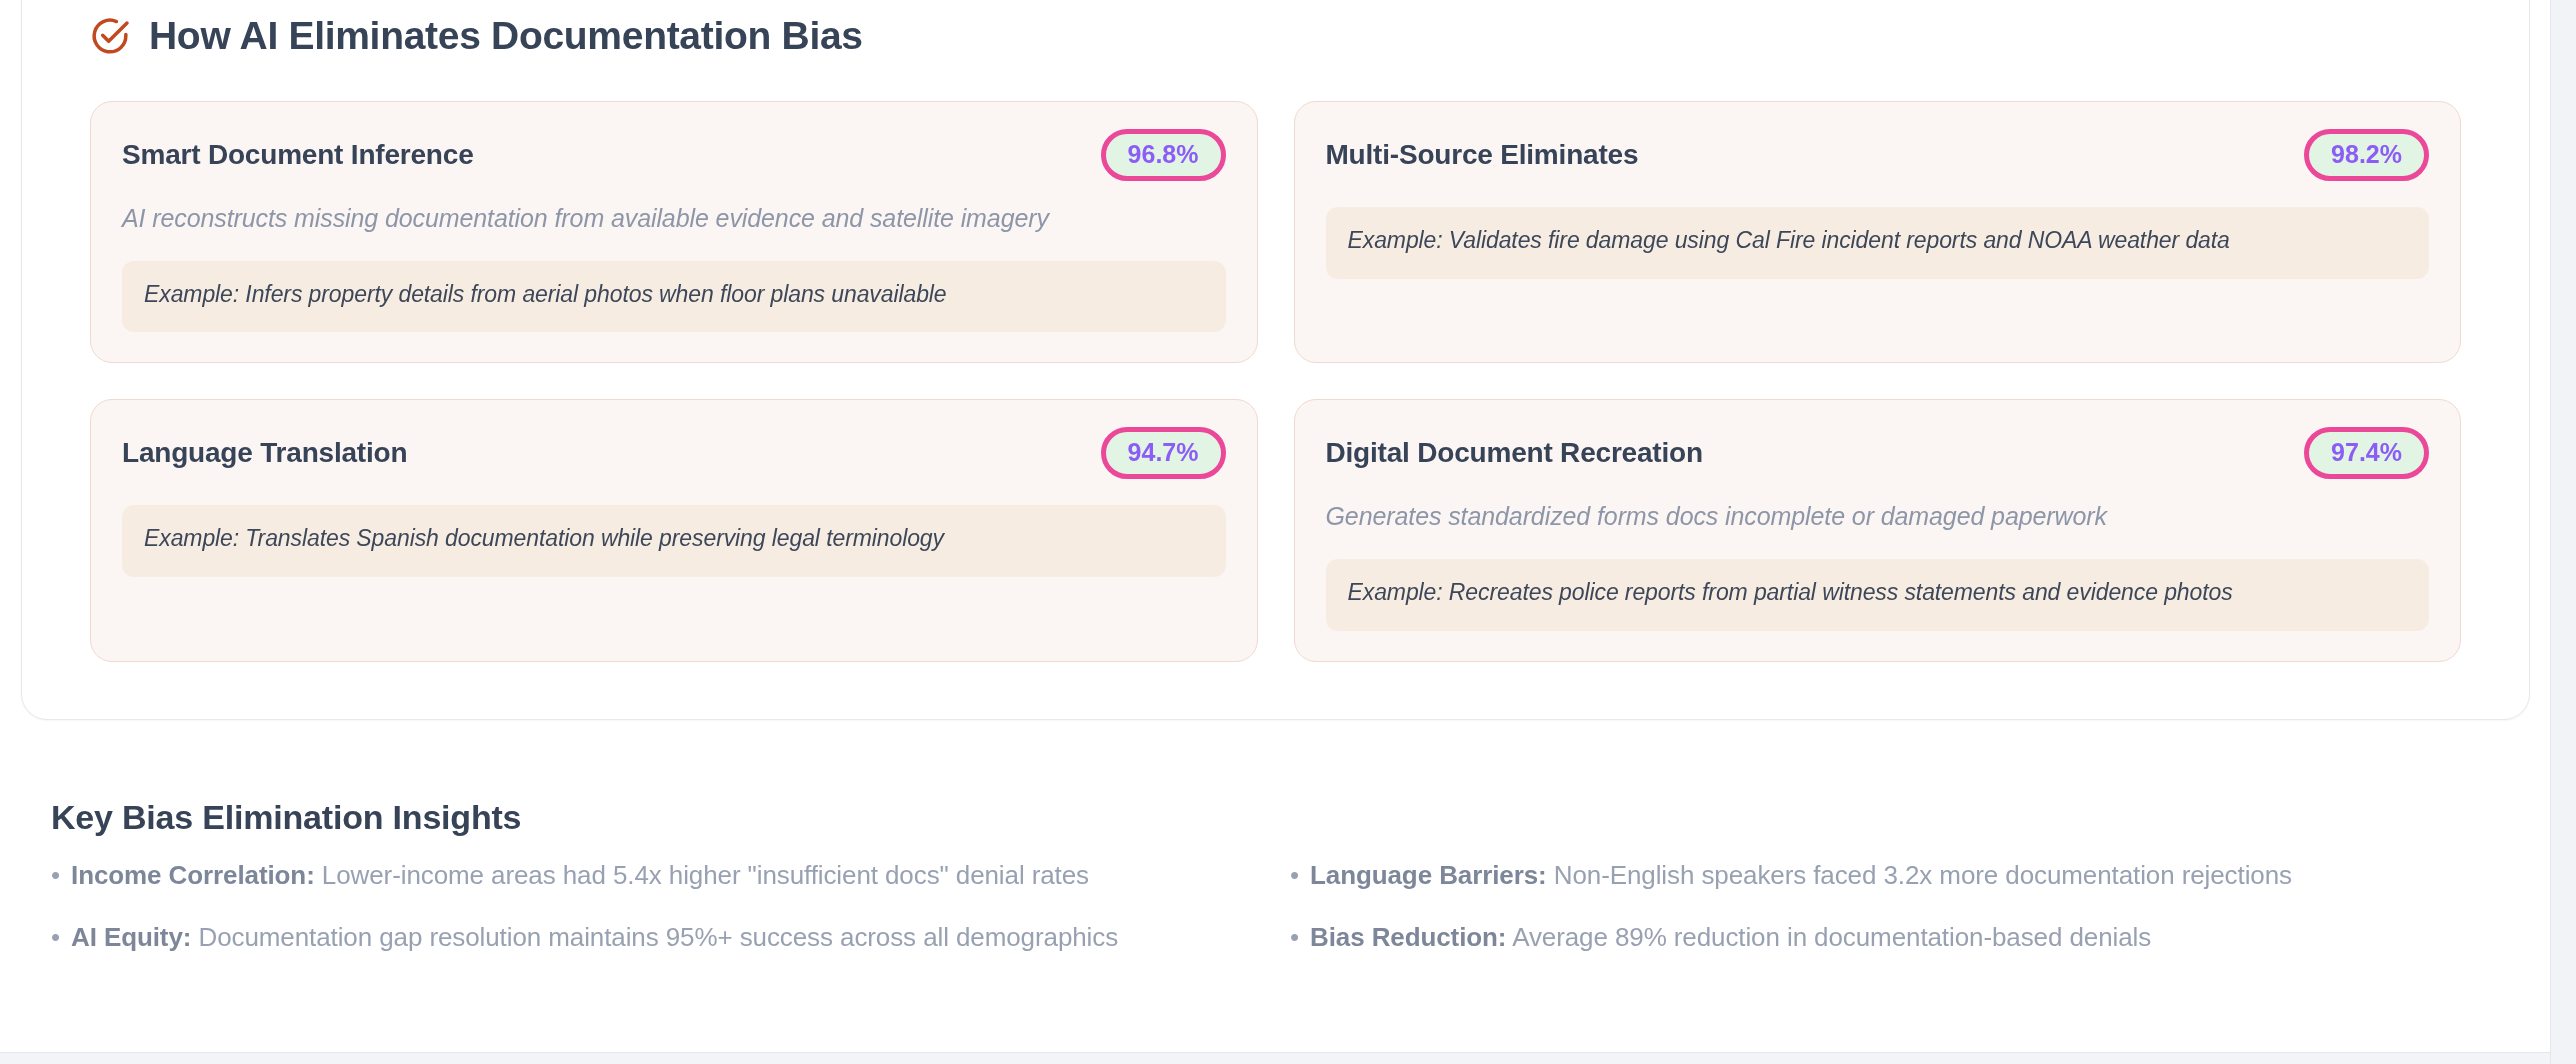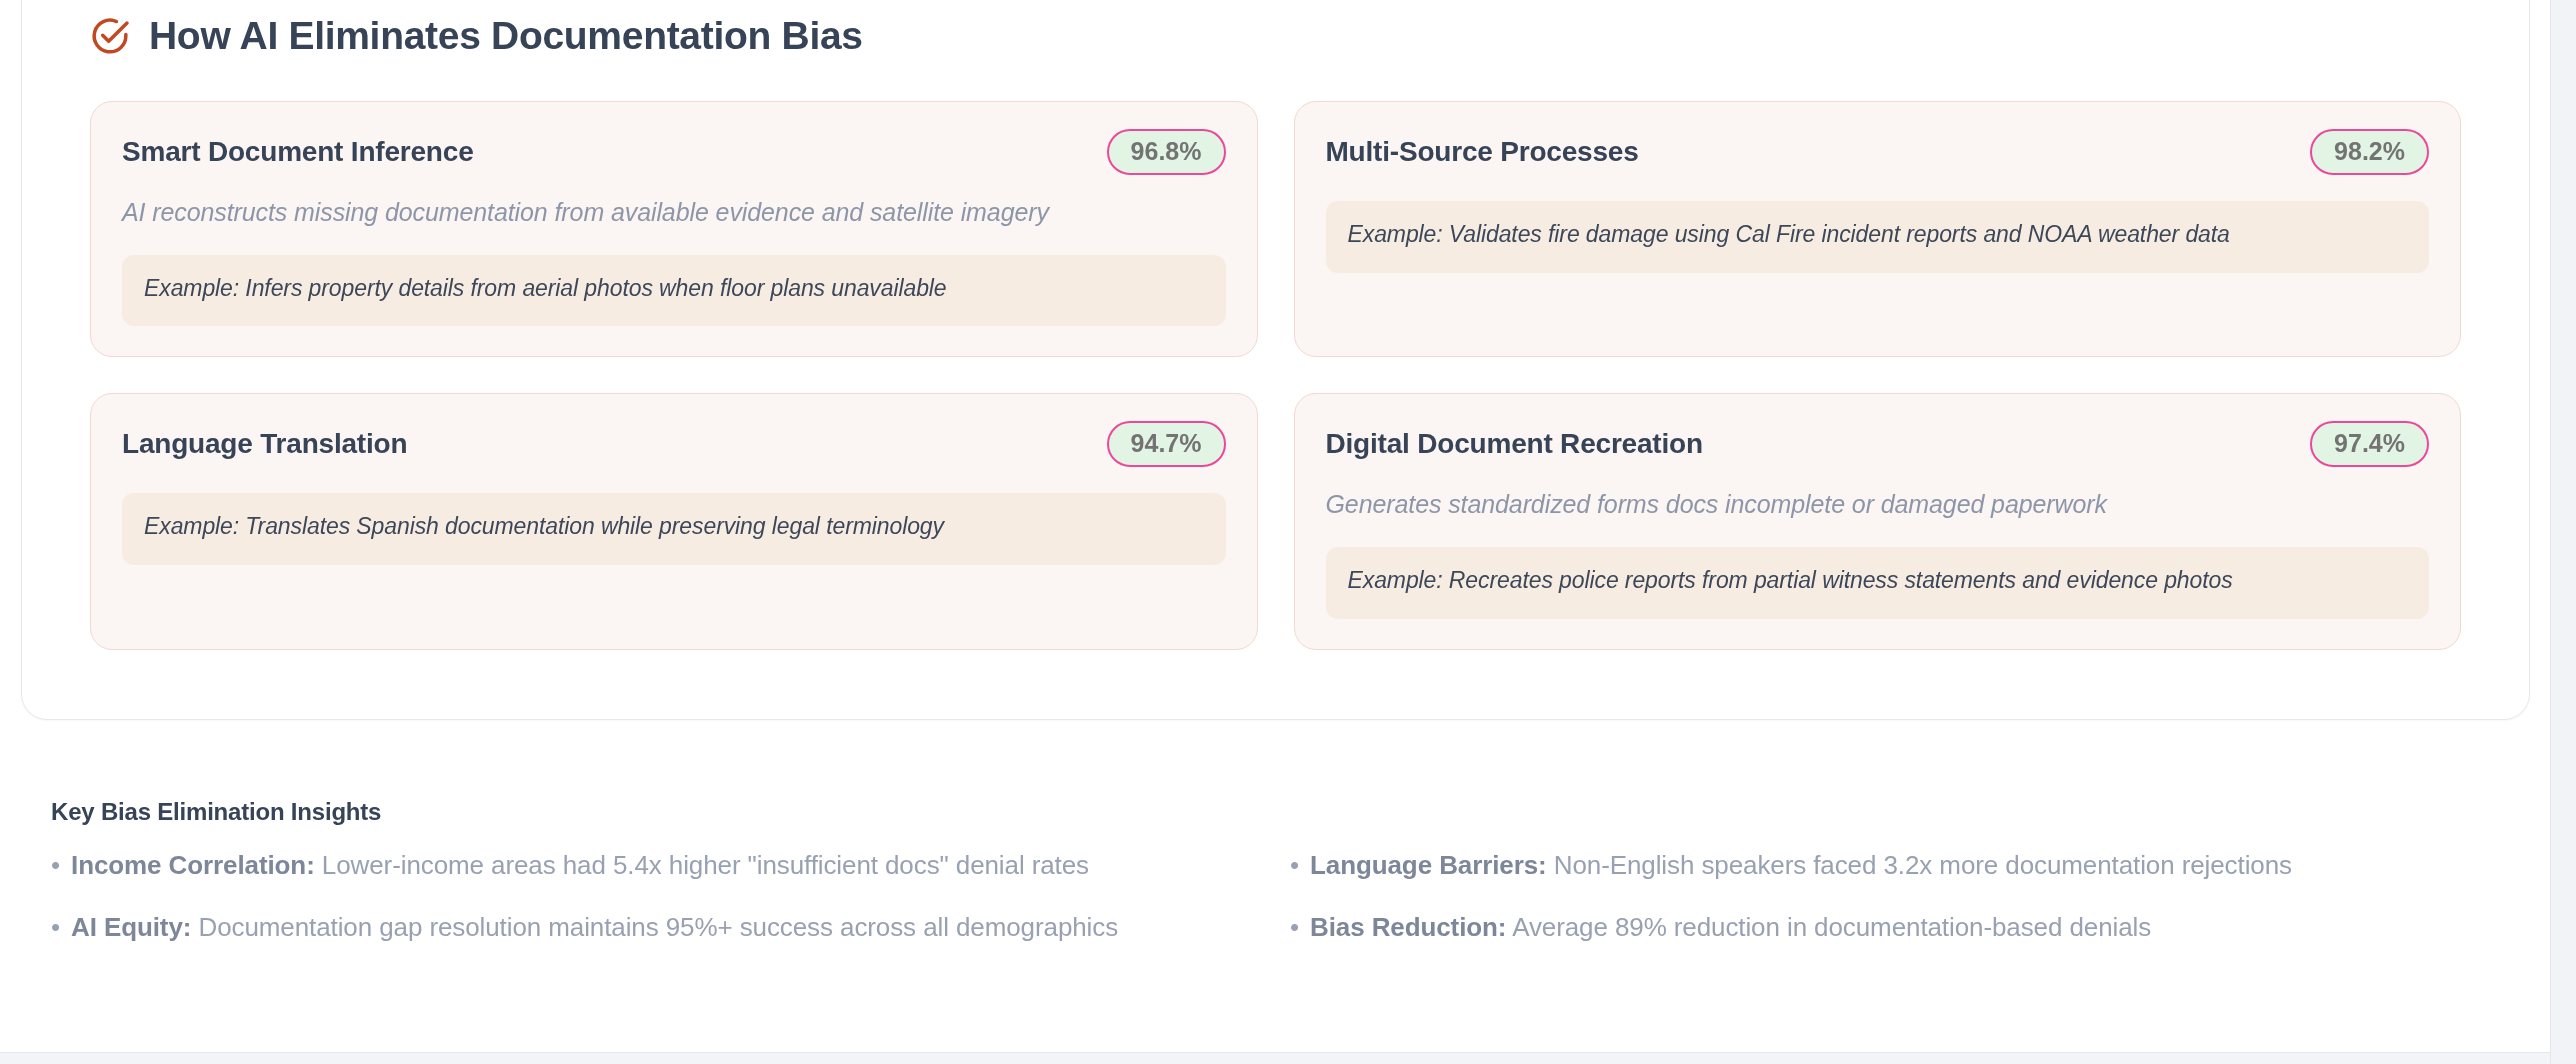--- a/index.html
+++ b/index.html
@@ -121,26 +121,26 @@
     font-size: 28px;
     font-weight: bold;
     color: #374357;
     letter-spacing: -0.2px;
     line-height: 1.15;
   }
 
   .card-badge {
     flex: 0 0 auto;
     background: #e2f4e3;
-    border: 2px solid #ec4899;
+    border: 5px solid #ec4899;
     border-radius: 988px;
     padding: 8px 22px 9px 22px;
     font-size: 25px;
     font-weight: bold;
-    color: #737373;
+    color: #8b5cf6;
     line-height: 1;
     white-space: nowrap;
   }
 
   .card-desc {
     margin-top: 21px;
     font-size: 25px;
     color: #8d96a8;
     line-height: 1.3;
     letter-spacing: -0.1px;
@@ -161,21 +161,21 @@
 
   
   .insights {
     position: absolute;
     left: 51px;
     top: 800px;
     width: 2434px;
   }
 
   .insights-title {
-    font-size: 24px;
+    font-size: 34px;
     font-weight: bold;
     color: #374357;
     letter-spacing: -0.2px;
     line-height: 1;
   }
 
   .insights-grid {
     margin-top: 25px;
     display: grid;
     grid-template-columns: 1fr 1fr;
@@ -247,21 +247,21 @@
             <div class="card-top">
               <h2 class="card-title">Smart Document Inference</h2>
               <span class="card-badge">96.8%</span>
             </div>
             <p class="card-desc">AI reconstructs missing documentation from available evidence and satellite imagery</p>
             <div class="card-example">Example: Infers property details from aerial photos when floor plans unavailable</div>
           </article>
 
           <article class="feature-card">
             <div class="card-top">
-              <h2 class="card-title">Multi-Source Processes</h2>
+              <h2 class="card-title">Multi-Source Eliminates</h2>
               <span class="card-badge">98.2%</span>
             </div>
             <div class="card-example">Example: Validates fire damage using Cal Fire incident reports and NOAA weather data</div>
           </article>
 
           <article class="feature-card">
             <div class="card-top">
               <h2 class="card-title">Language Translation</h2>
               <span class="card-badge">94.7%</span>
             </div>

